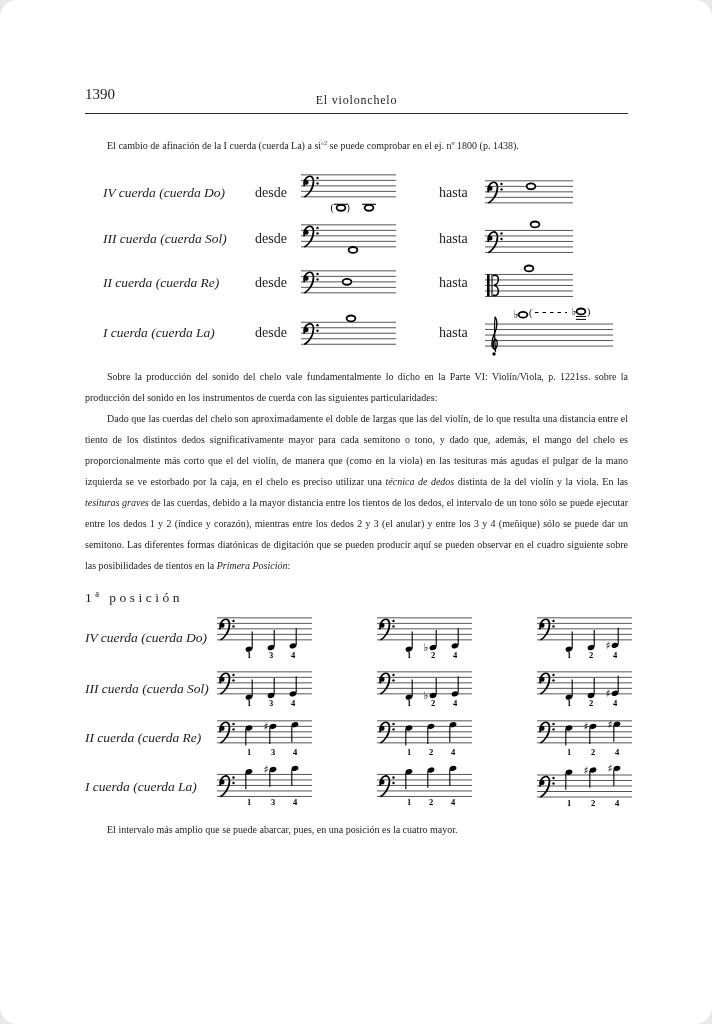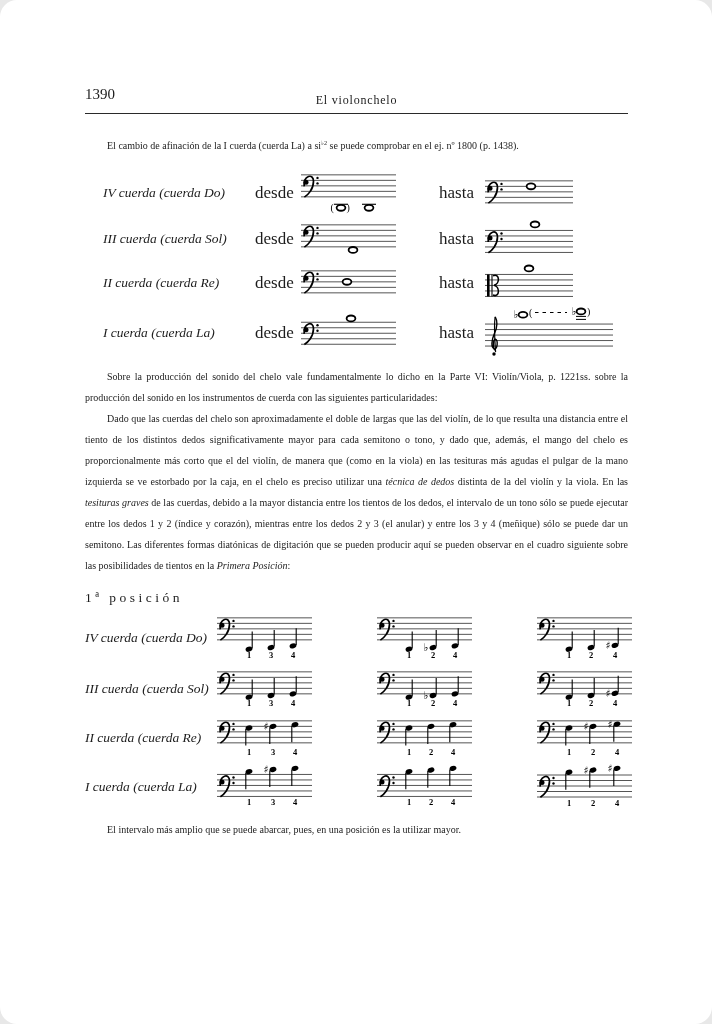--- a/index.html
+++ b/index.html
@@ -15,21 +15,21 @@
   .rule{border:none;border-top:1.6px solid #2a2a2a;margin:7px 0 0 0;}
   
   .para{font-size:10px;line-height:21px;text-align:justify;text-indent:22px;margin:0;}
   .para.first{margin-top:21px;}
   sup{font-size:0.62em;vertical-align:super;line-height:0;}
   i{}
   
   .rangetbl{margin:13px 0 6px 18px;}
   .rrow{display:flex;align-items:center;min-height:44px;}
   .rlabel{width:152px;font-style:italic;font-size:13.5px;flex:none;}
-  .rword{width:46px;font-size:17px;flex:none;}
+  .rword{width:46px;font-size:14px;flex:none;}
   .rstaff{width:138px;flex:none;display:flex;align-items:center;}
   .rstaff2{flex:none;display:flex;align-items:center;}
   
   .posheading{font-size:13.5px;letter-spacing:3.5px;margin:14px 0 6px 0;}
   .grow{display:flex;align-items:center;min-height:49px;}
   .glabel{width:132px;font-style:italic;font-size:13.5px;flex:none;}
   .gcell{width:160px;flex:none;display:flex;align-items:center;}
   .closing{margin-top:7px;}
   svg{display:block;}
 </style>
@@ -479,15 +479,15 @@
             <text x="56" y="43.775" font-size="8.5" font-weight="bold" text-anchor="middle" font-family="Liberation Serif,serif" fill="#000">2</text>
             <ellipse cx="80" cy="6.4" rx="3.5" ry="2.5" fill="#000" transform="rotate(-18 80 6.4)"></ellipse>
             <line x1="76.8" y1="7.4" x2="76.8" y2="24" stroke="#000" stroke-width="1.1"></line>
             <text x="70.5" y="9.9" font-size="10.5" font-family="DejaVu Sans,sans-serif" fill="#000">♯</text>
             <text x="80" y="43.775" font-size="8.5" font-weight="bold" text-anchor="middle" font-family="Liberation Serif,serif" fill="#000">4</text>
           </svg>
         </span>
     </div>
   </div>
 
-  <p class="para closing"><span>El intervalo más amplio que se puede abarcar, pues, en una posición es la utilizar mayor.</span></p>
+  <p class="para closing"><span>El intervalo más amplio que se puede abarcar, pues, en una posición es la cuatro mayor.</span></p>
 
 </div>
 
 </body></html>

